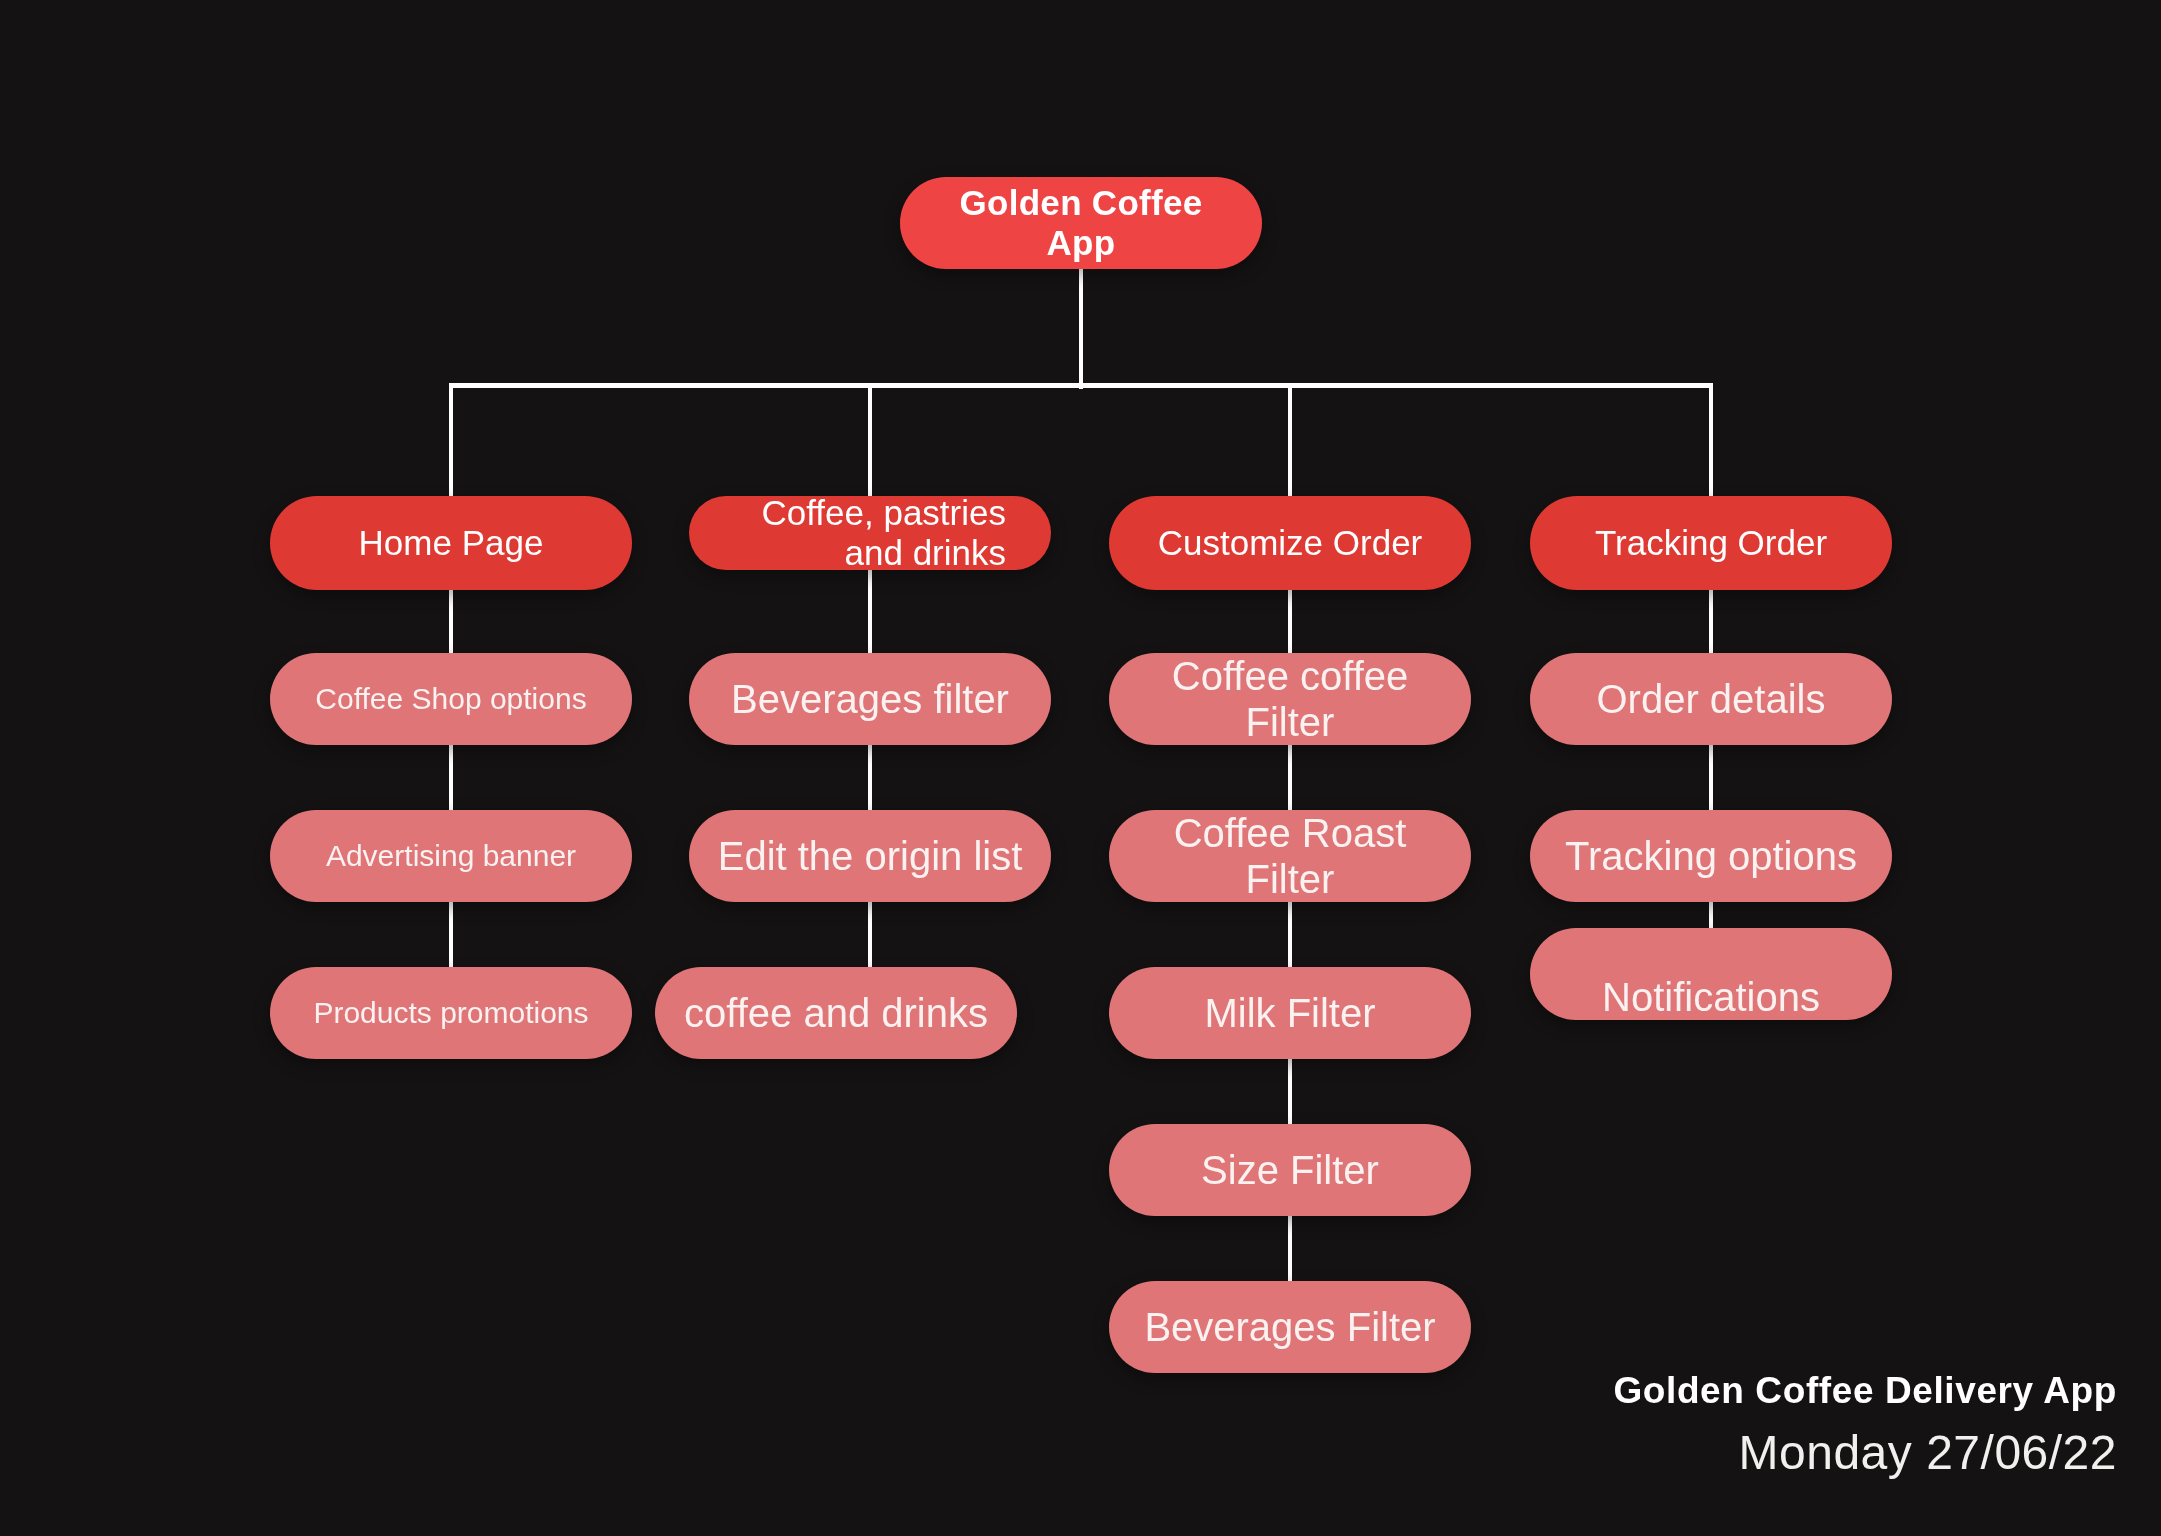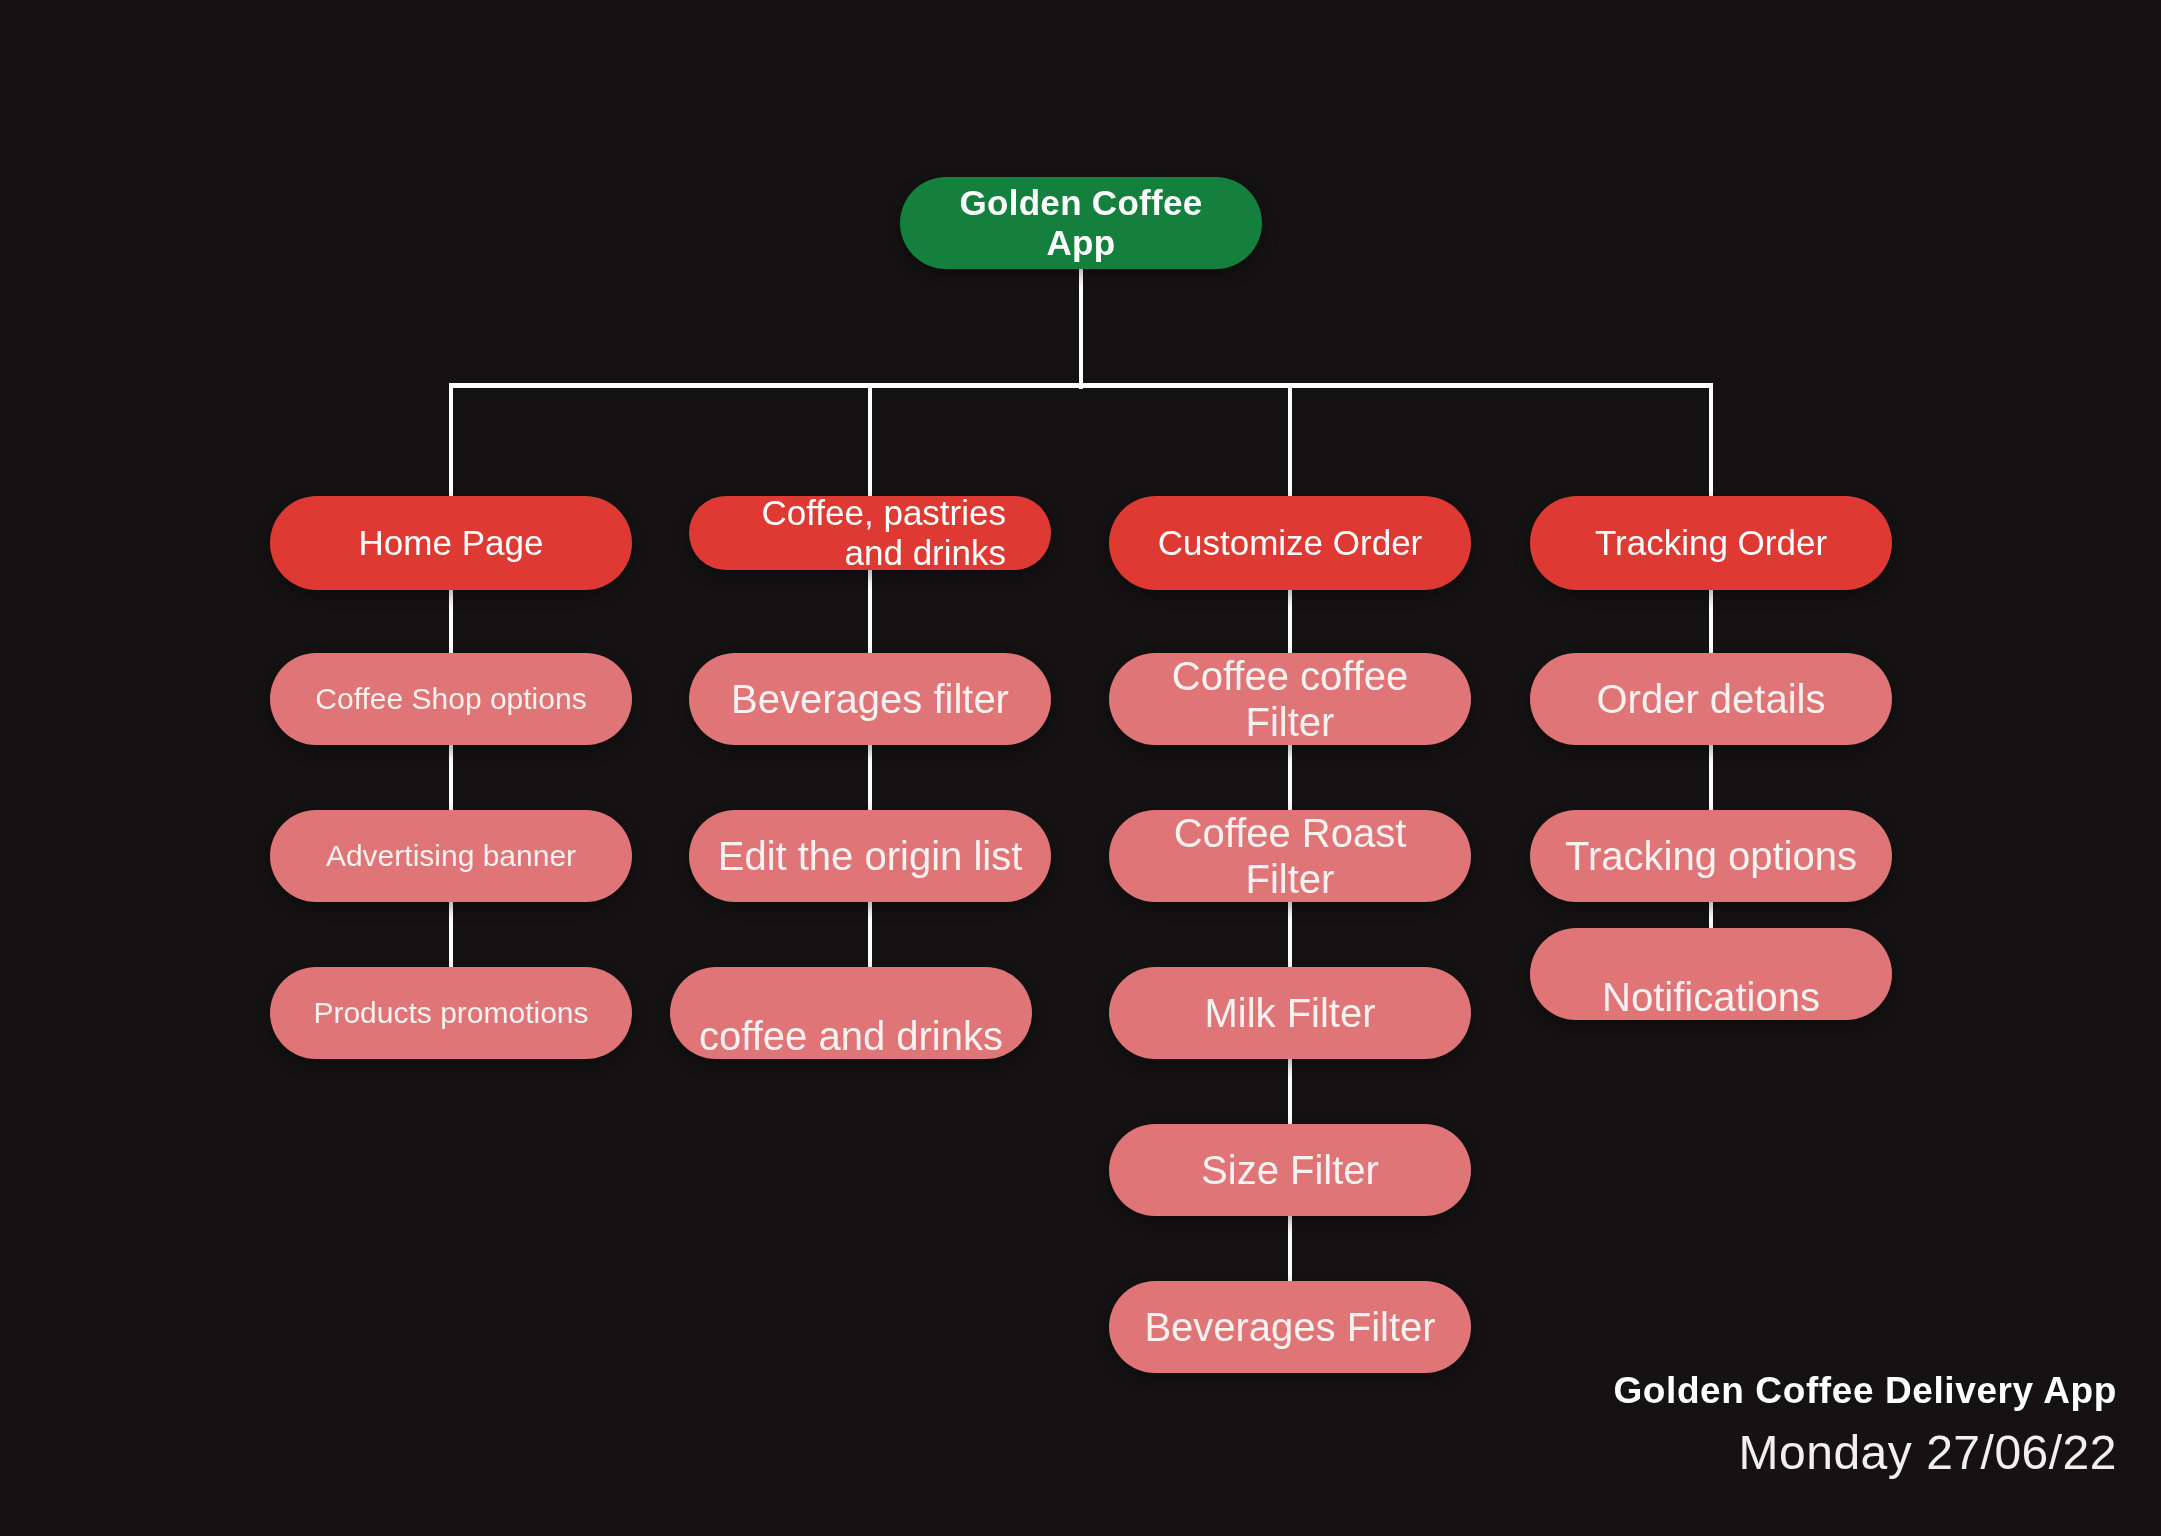--- a/index.html
+++ b/index.html
@@ -37,21 +37,21 @@
     border-radius: 999px;
     color: #FFFFFF;
     box-shadow: 0 6px 16px rgba(0,0,0,0.35);
   }
   .pill .label {
     display: block;
     padding: 0 22px;
     line-height: 1.15;
   }
   .pill.root {
-    background: #15803d;
+    background: #ef4444;
     font-weight: 700;
     font-size: 35px;
     letter-spacing: 0.3px;
   }
   .pill.branch {
     background: #DE3A33;
     font-size: 35px;
     font-weight: 400;
   }
   .pill.leaf {
@@ -122,21 +122,21 @@
   <div class="pill leaf sm" style="left:270px; top:967px; width:362px; height:92px;">
     <span class="label">Products promotions</span>
   </div>
 
   <div class="pill leaf" style="left:689px; top:653px; width:362px; height:92px;">
     <span class="label">Beverages filter</span>
   </div>
   <div class="pill leaf" style="left:689px; top:810px; width:362px; height:92px;">
     <span class="label">Edit the origin list</span>
   </div>
-  <div class="pill leaf" style="left:670px; top:967px; width:362px; height:92px;align-items:flex-end;">
+  <div class="pill leaf" style="left:655px; top:967px; width:362px; height:92px;">
     <span class="label">coffee and drinks</span>
   </div>
 
   <div class="pill leaf" style="left:1109px; top:653px; width:362px; height:92px;">
     <span class="label">Coffee coffee Filter</span>
   </div>
   <div class="pill leaf" style="left:1109px; top:810px; width:362px; height:92px;">
     <span class="label">Coffee Roast Filter</span>
   </div>
   <div class="pill leaf" style="left:1109px; top:967px; width:362px; height:92px;justify-content:center;">

